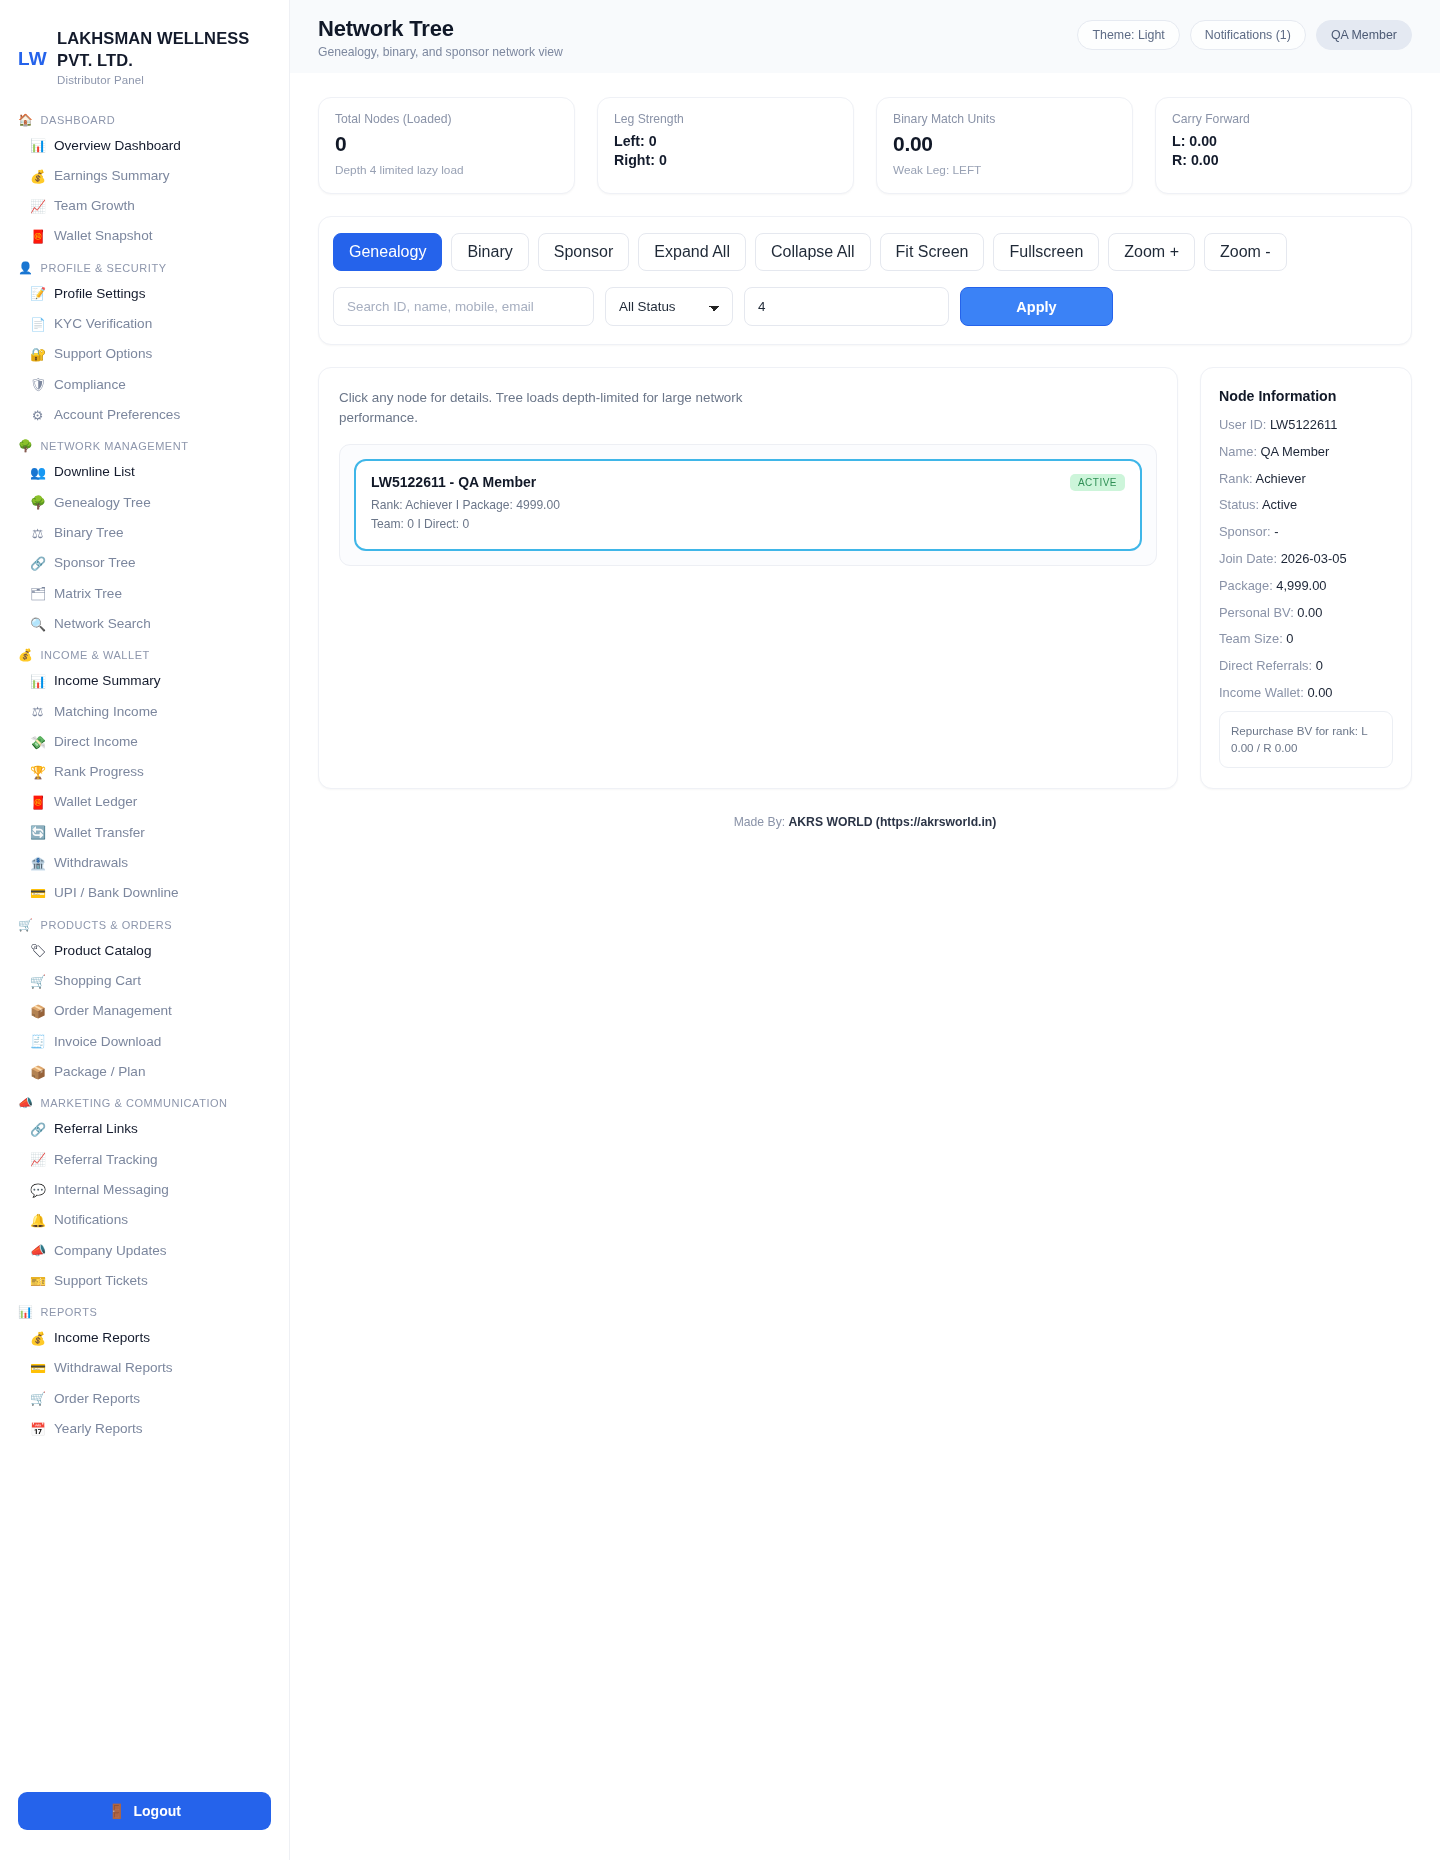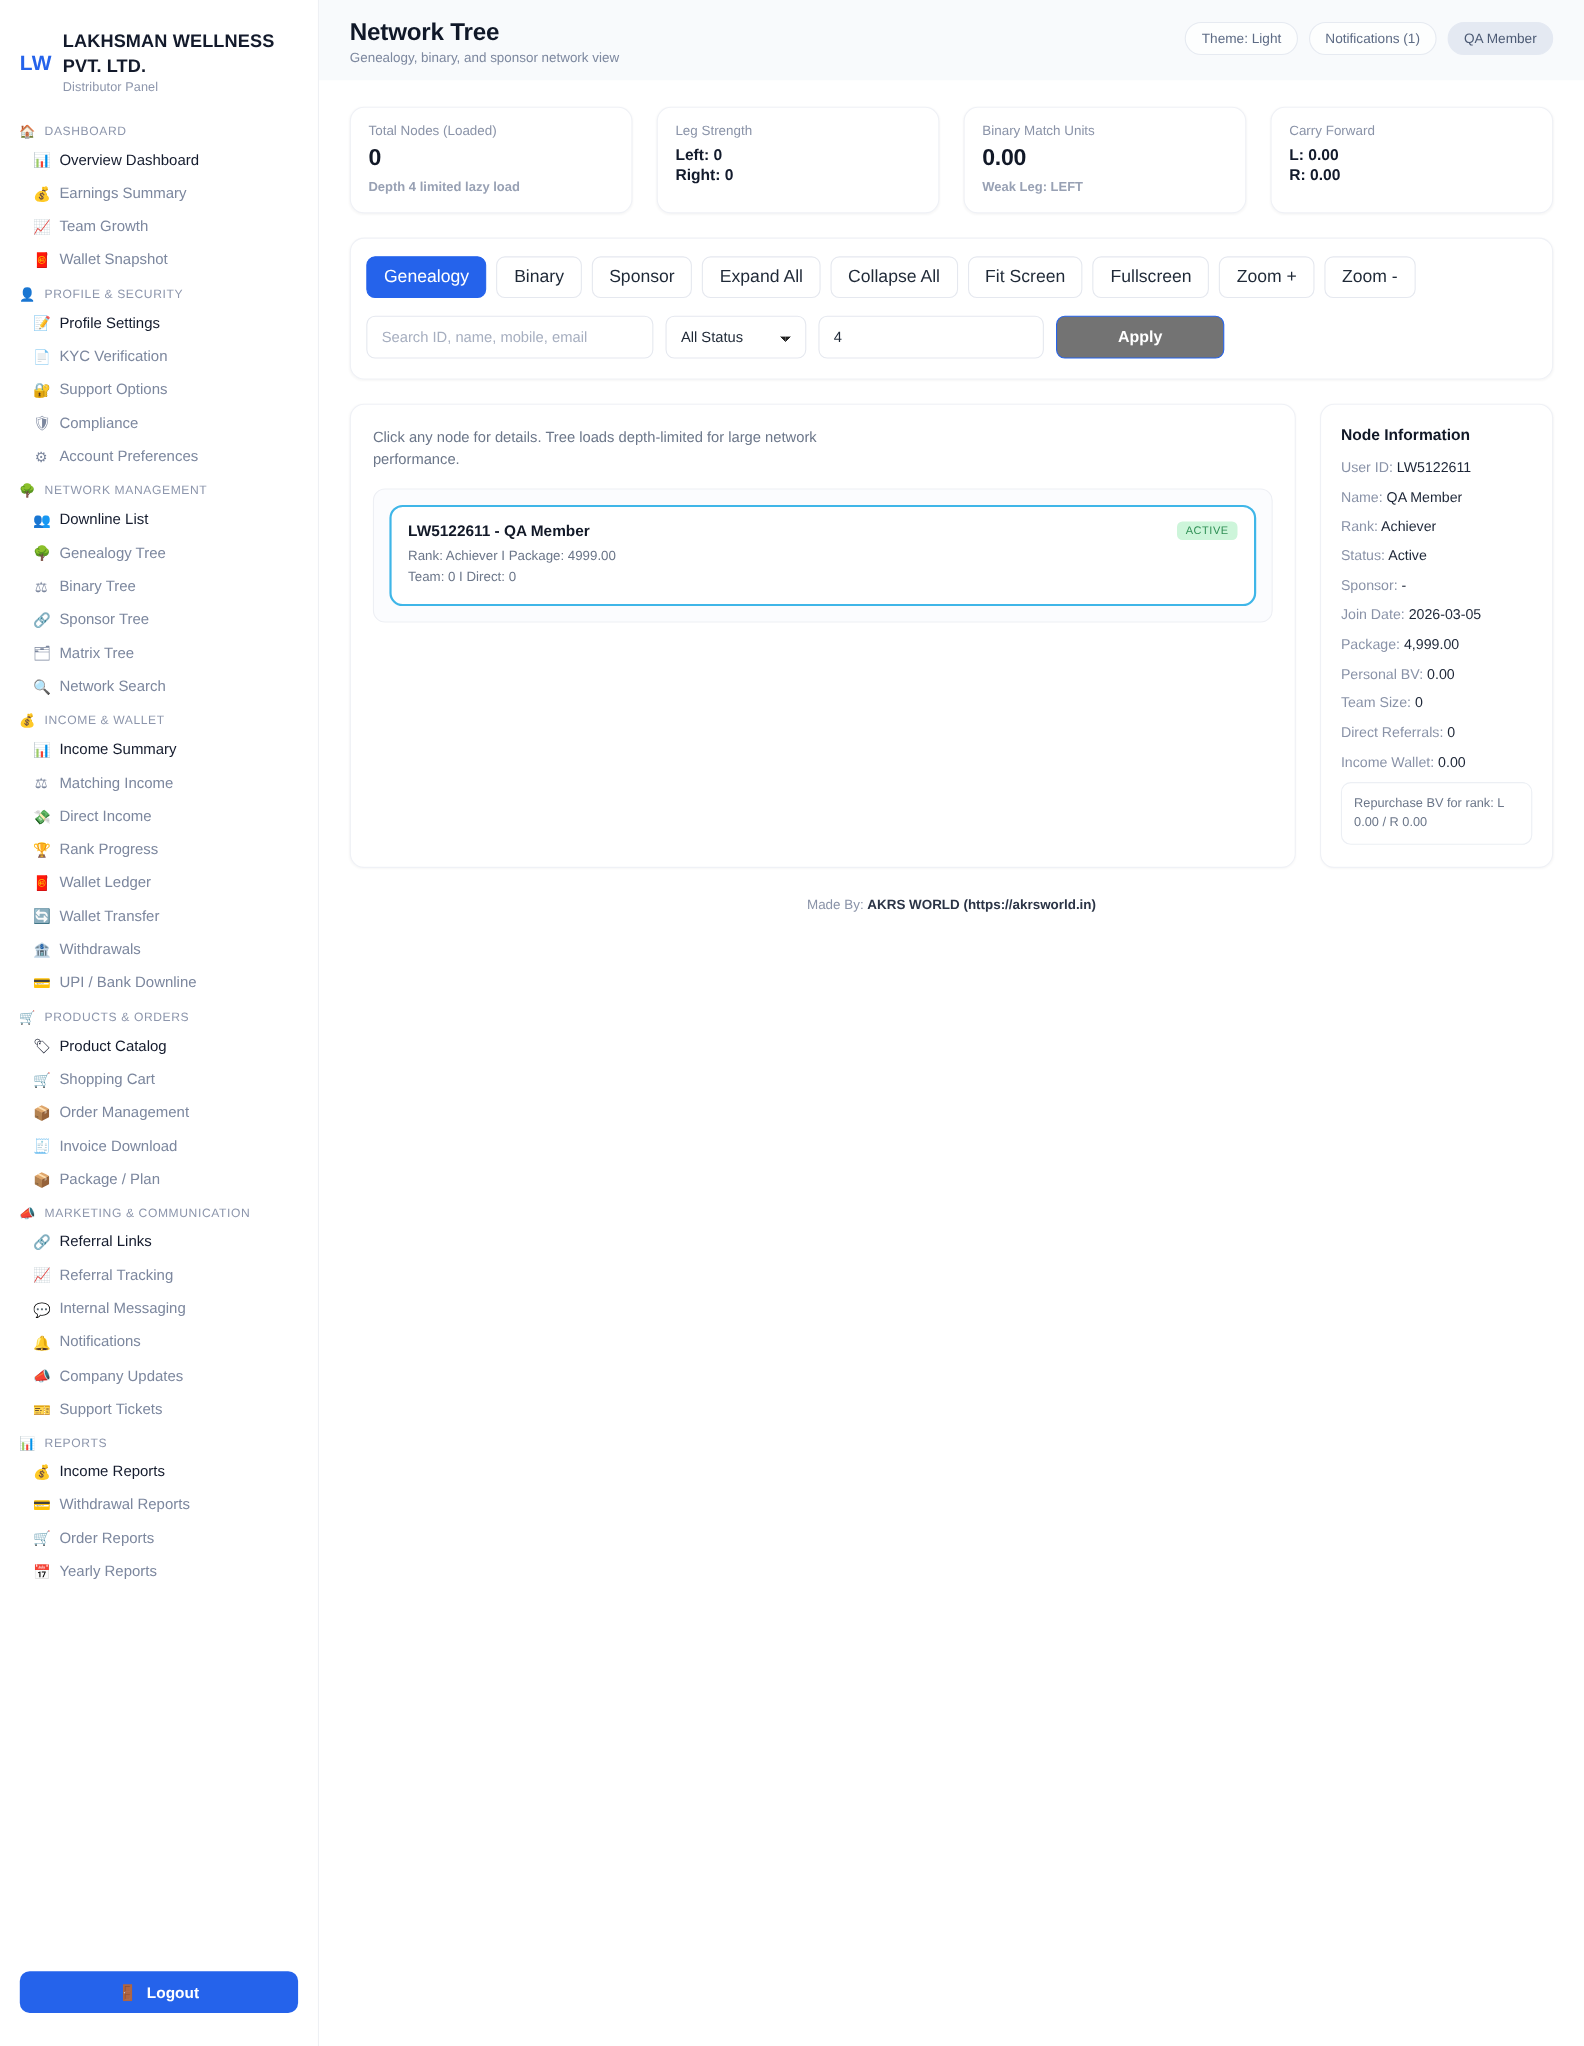--- a/index.html
+++ b/index.html
@@ -164,21 +164,21 @@
     min-height: 97px;
   }
   .stat-label { font-size: 12.2px; color: #8a93a8; }
   .stat-value {
     font-size: 21px;
     font-weight: 700;
     color: #111827;
     margin-top: 6px;
     letter-spacing: -.3px;
   }
-  .stat-note { font-size: 11.8px; color: #98a1b4; margin-top: 7px; font-weight: bold; }
+  .stat-note { font-size: 11.8px; color: #98a1b4; margin-top: 7px; }
   .stat-lines { margin-top: 6px; }
   .stat-line {
     font-size: 14.2px;
     font-weight: 700;
     color: #131b2c;
     line-height: 1.35;
   }
 
   
   .panel {
@@ -227,21 +227,21 @@
     flex: 0 0 128px;
     appearance: none;
     background-image: linear-gradient(45deg, transparent 50%, #222 50%), linear-gradient(135deg, #222 50%, transparent 50%);
     background-position: calc(100% - 18px) 18px, calc(100% - 13px) 18px;
     background-size: 5px 5px, 5px 5px;
     background-repeat: no-repeat;
   }
   .f-depth { flex: 0 0 128px; }
   .apply-btn {
     flex: 0 0 153px;
-    background: #737373;
+    background: #3b82f6;
     border: 1px solid #2563eb;
     border-radius: 8px;
     color: #fff;
     font-size: 14.5px;
     font-weight: 700;
     font-family: inherit;
     cursor: pointer;
   }
   .f-input::placeholder { color: #a7afc0; }
 

